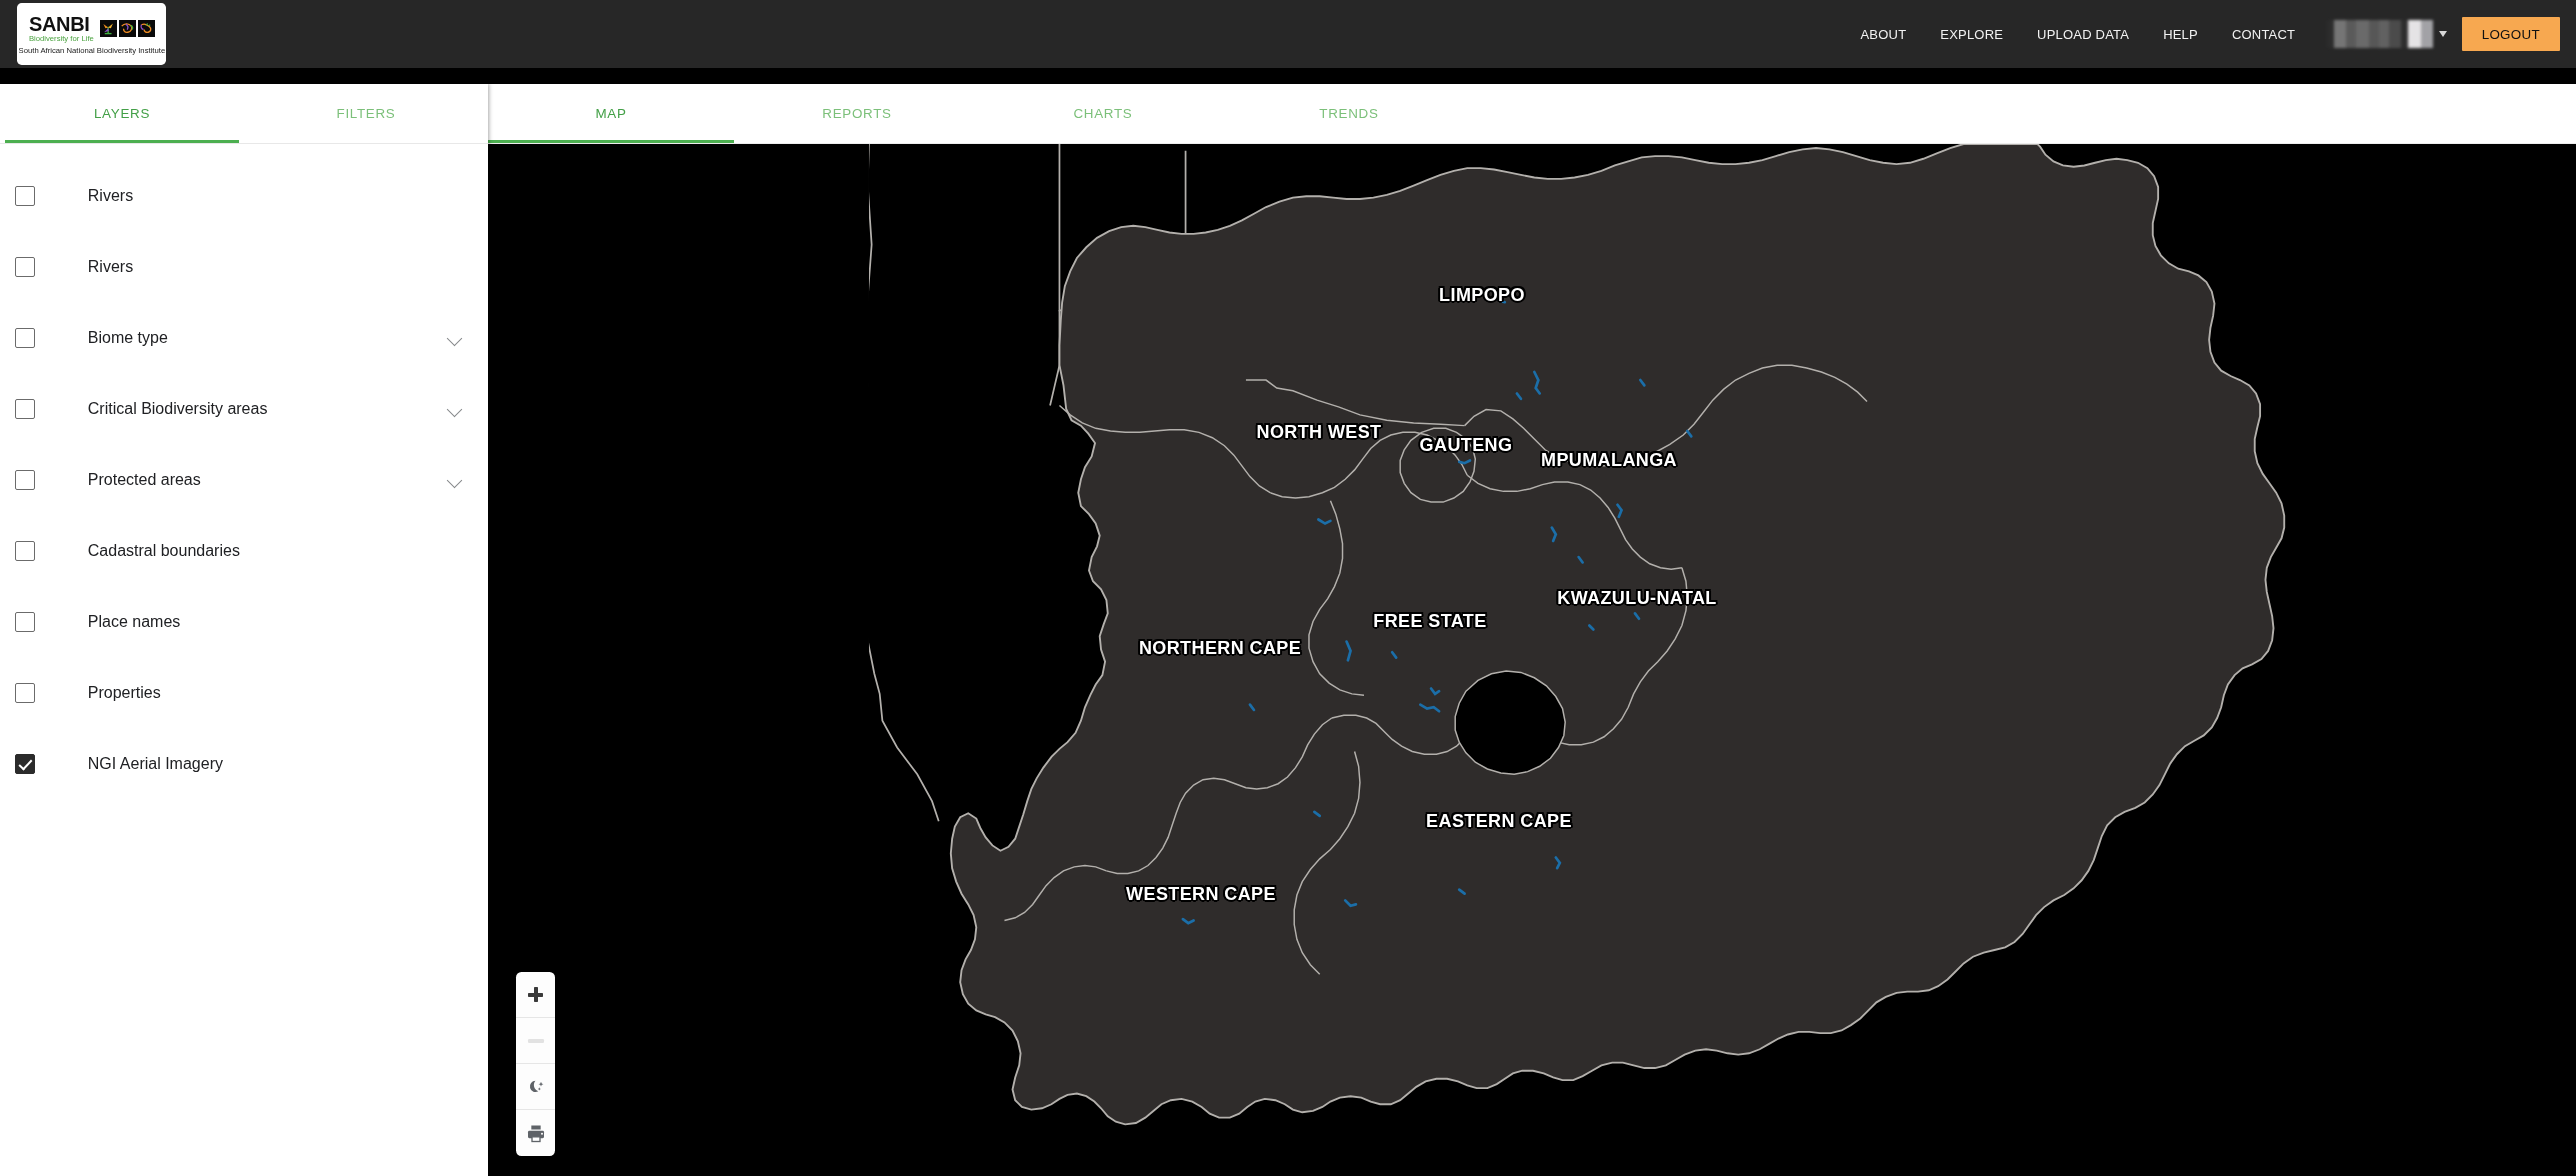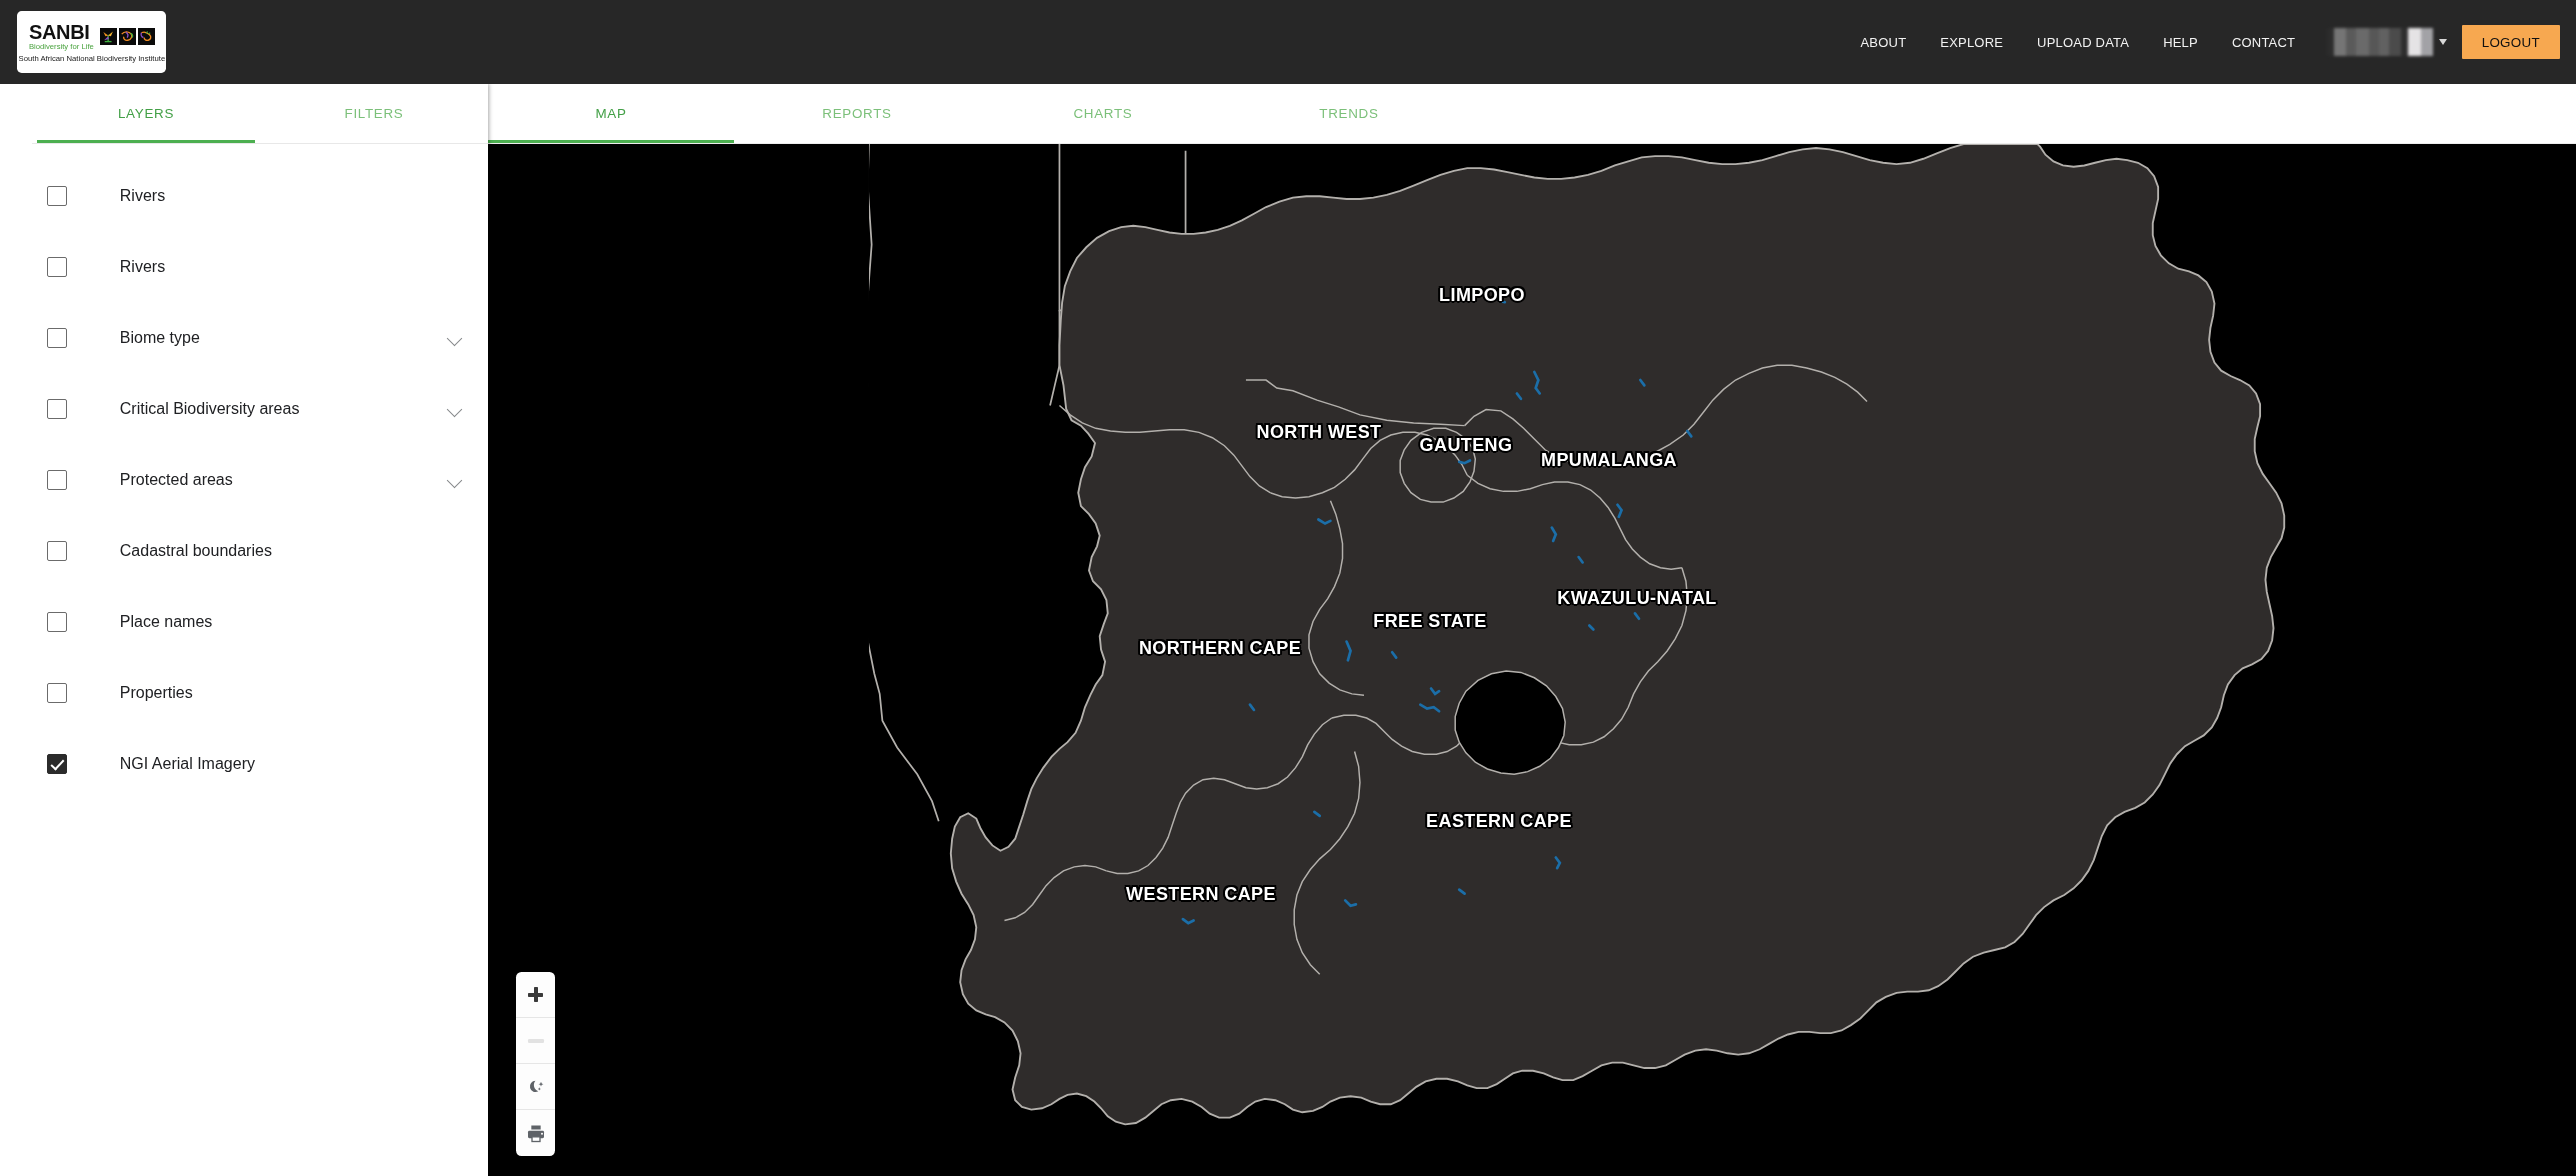--- a/index.html
+++ b/index.html
@@ -7,21 +7,21 @@
   html, body {
     width: 2576px; height: 1177px;
     background: #000;
     font-family: "Liberation Sans", sans-serif;
     overflow: hidden;
   }
   #app { position: relative; width: 2576px; height: 1177px; background:#000; }
 
   
   .header {
-    position: absolute; left: 0; top: 0; width: 2576px; height: 84px;
+    position: absolute; left: 0; top: 0; width: 2576px; height: 68px;
     background: #272727;
     display: flex; align-items: center;
     z-index: 40;
   }
   .logo-card {
     margin-left: 17.4px;
     width: 149px; height: 62px;
     background: #fff; border-radius: 4.7px;
     display: flex; align-items: center; justify-content: center;
     flex-direction: column;
@@ -78,21 +78,20 @@
     padding: 9.4px 20px; cursor: pointer; margin-left: 8px;
     font-family: "Liberation Sans", sans-serif;
   }
 
   
   .sidebar {
     position: absolute; left: 0; top: 84px;
     width: 488px; height: 1093px;
     background: #fff; z-index: 30;
     box-shadow: 1.3px 0 4px rgba(0,0,0,0.35);
-    padding-left: 32px;
   }
   .sidebar-tabs { display: flex; height: 60px; border-bottom: 0.7px solid #e8e8e8; }
   .stab {
     flex: 1; display: flex; align-items: center; justify-content: center;
     font-size: 13.4px; letter-spacing: 0.7px; cursor: pointer;
     position: relative; color: #7cc07a;
   }
   .stab.active { color: #43a047; }
   .stab.active::after {
     content: ""; position: absolute; left: 5.4px; right: 5.4px; bottom: 0;

